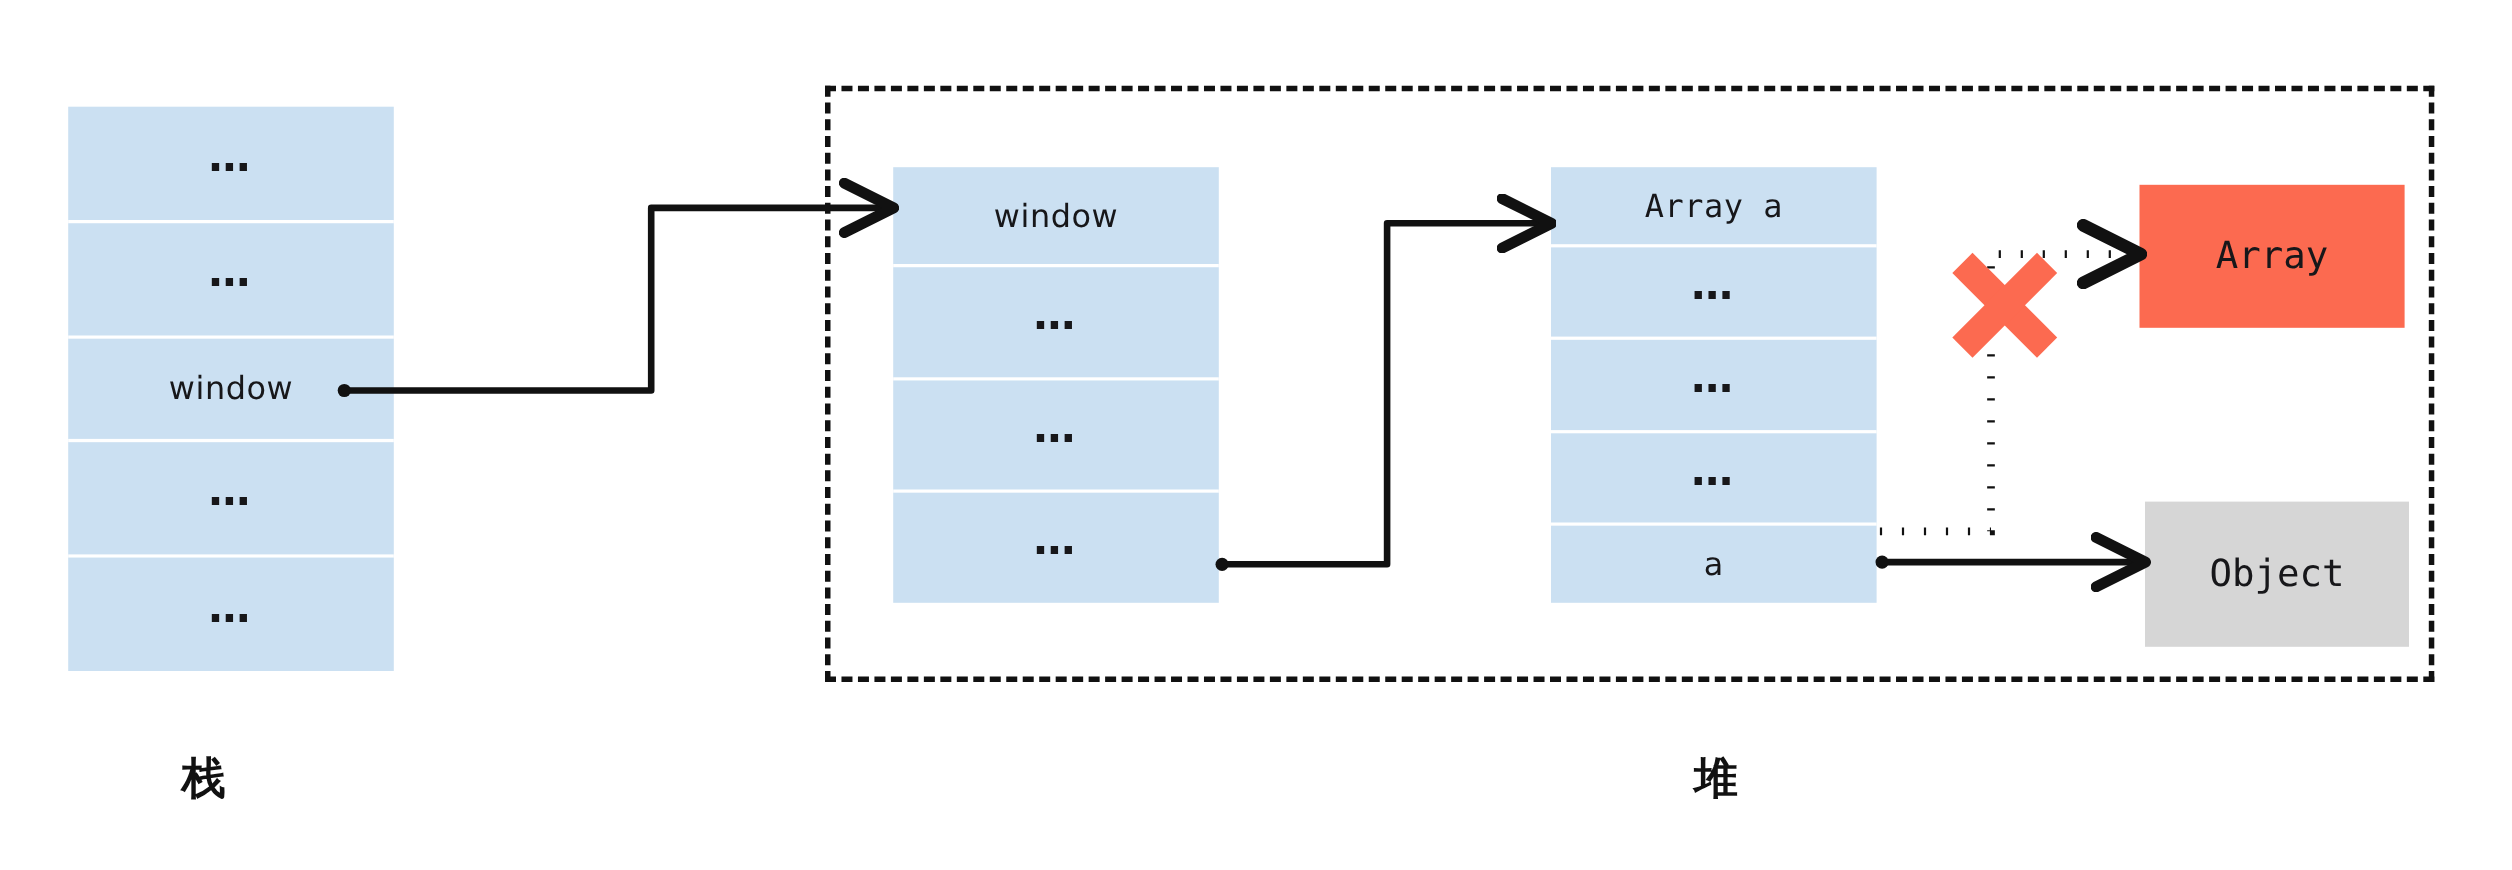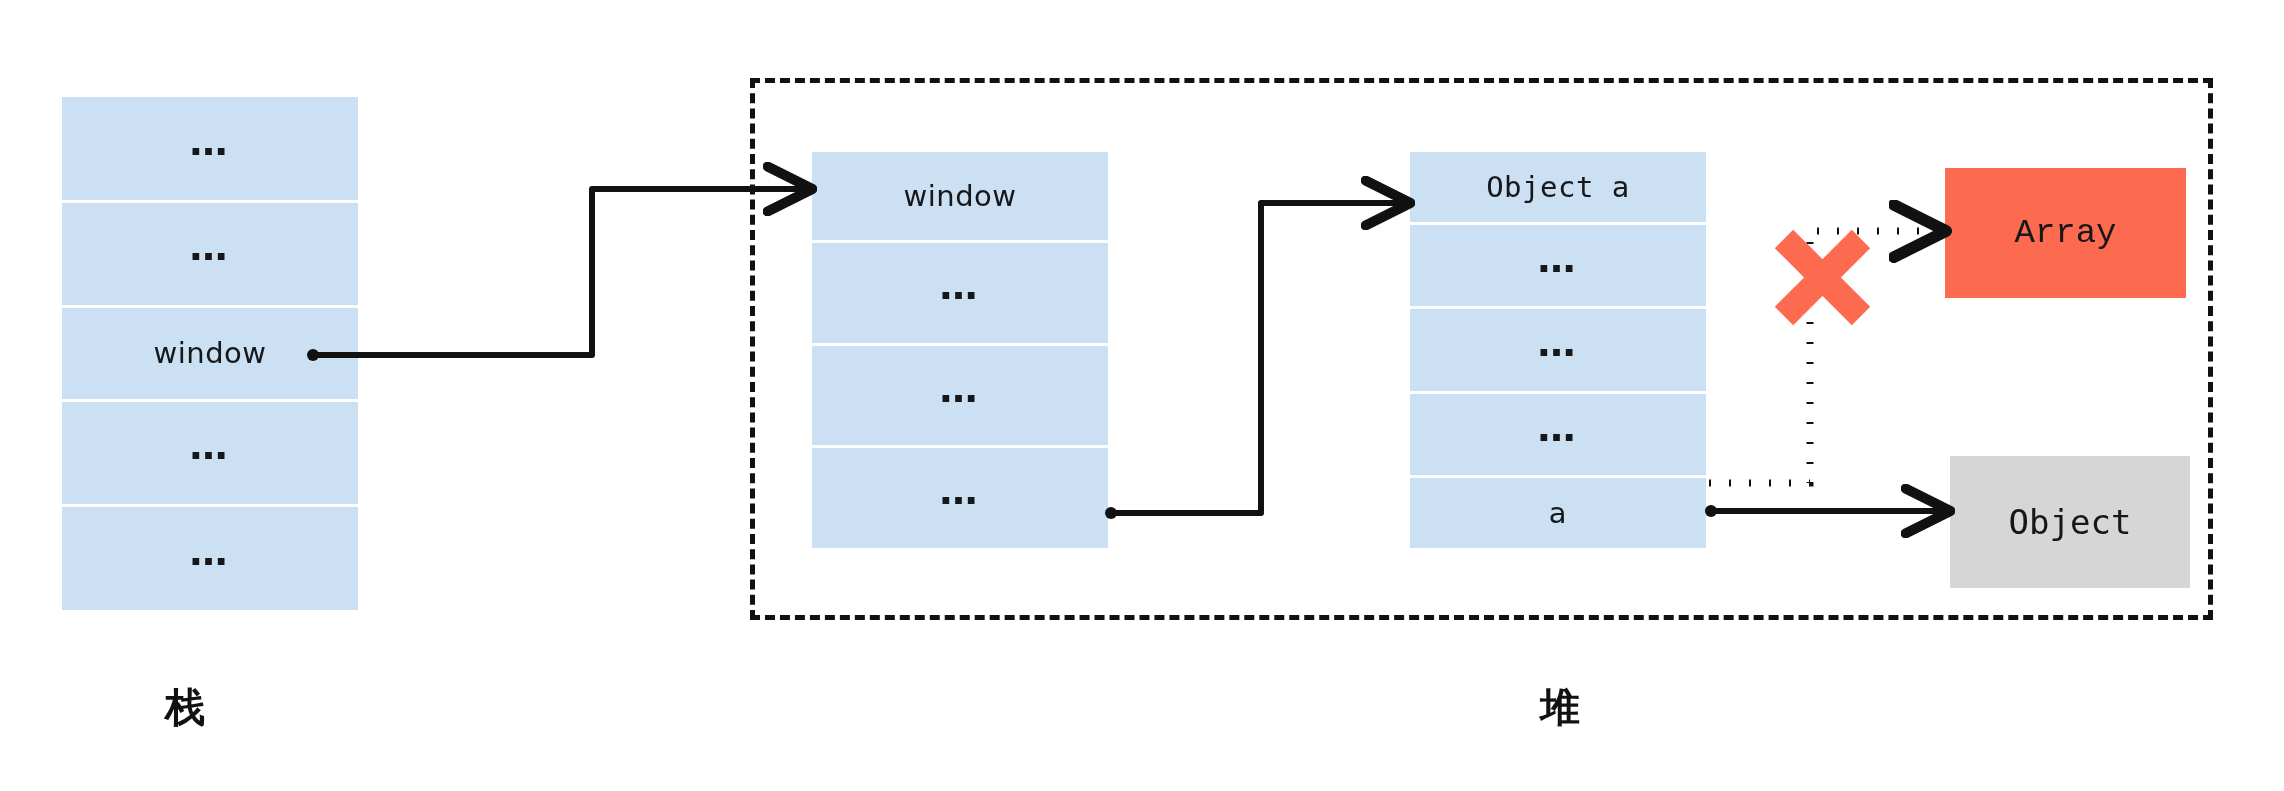--- a/index.html
+++ b/index.html
@@ -108,28 +108,28 @@
   </div>
 
   <div class="mem-table" id="heap-window-table" style="left:812px; top:152px; width:296px; height:396px;">
     <div class="mem-row">window</div>
     <div class="mem-row ellipsis">…</div>
     <div class="mem-row ellipsis">…</div>
     <div class="mem-row ellipsis">…</div>
   </div>
 
   <div class="mem-table" id="heap-object-a-table" style="left:1410px; top:152px; width:296px; height:396px;">
-    <div class="mem-row mono-label">Object a</div>
+    <div class="mem-row mono-label">Array a</div>
     <div class="mem-row ellipsis">…</div>
     <div class="mem-row ellipsis">…</div>
     <div class="mem-row ellipsis">…</div>
     <div class="mem-row">a</div>
   </div>
 
-  <div class="value-box array" id="array-box" style="left:1945px; top:168px; width:241px; height:130px;font-family:Liberation Mono, monospace;">Array</div>
+  <div class="value-box array" id="array-box" style="left:1945px; top:168px; width:241px; height:130px;">Array</div>
 
   <div class="value-box object" id="object-box" style="left:1950px; top:456px; width:240px; height:132px;">Object</div>
 
   <svg class="svg-layer" viewBox="0 0 2284 791">
     <defs>
       <marker id="arrow-solid" viewBox="0 0 12 12" refX="10" refY="6" markerWidth="9" markerHeight="9" orient="auto-start-reverse">
         <path d="M 1 1 L 11 6 L 1 11" fill="none" stroke="#111111" stroke-width="2.2" stroke-linecap="round" stroke-linejoin="round"></path>
       </marker>
       <marker id="arrow-dotted" viewBox="0 0 12 12" refX="10" refY="6" markerWidth="9" markerHeight="9" orient="auto-start-reverse">
         <path d="M 1 1 L 11 6 L 1 11" fill="none" stroke="#111111" stroke-width="2.2" stroke-linecap="round" stroke-linejoin="round"></path>

